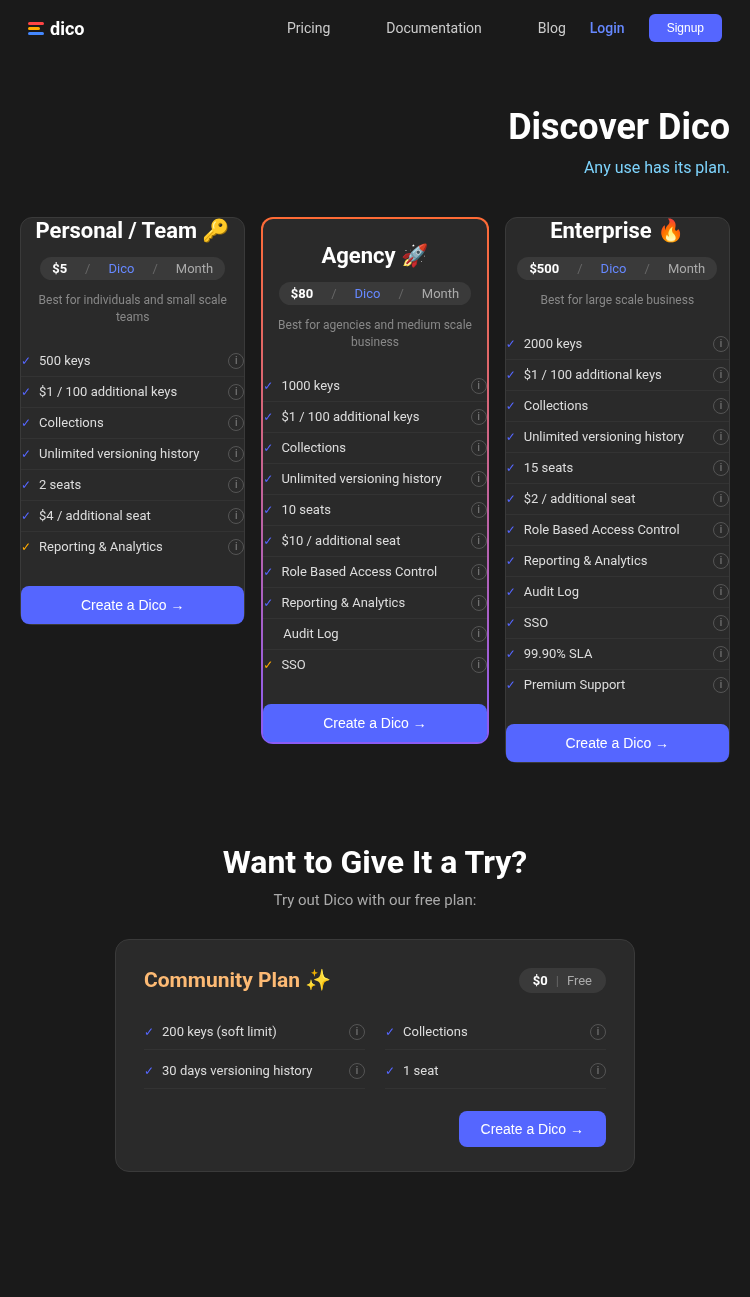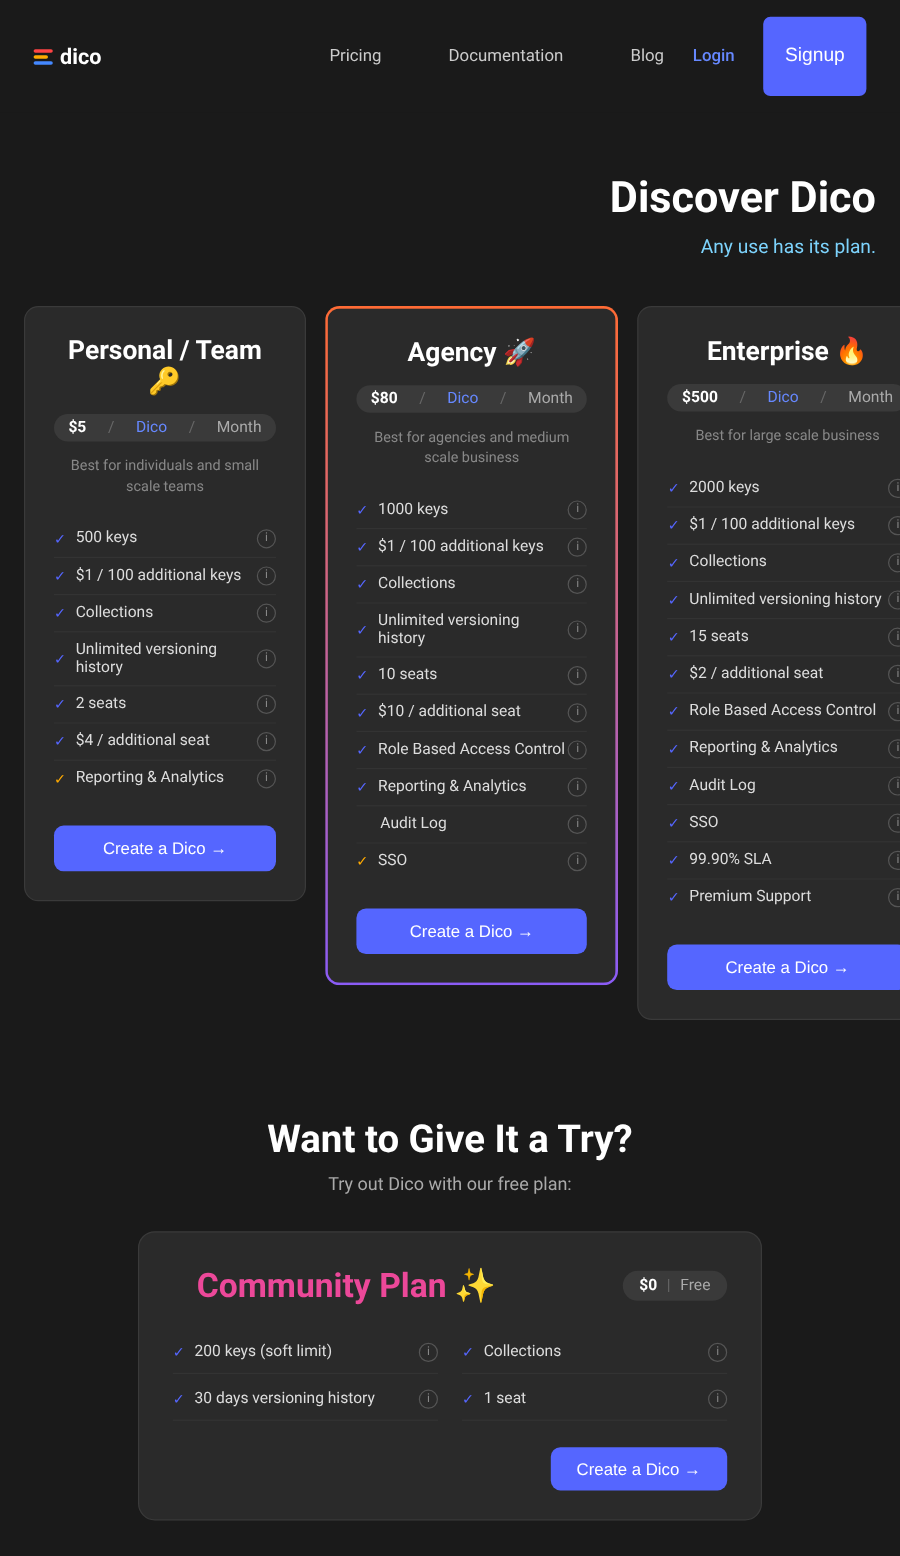--- a/index.html
+++ b/index.html
@@ -54,23 +54,23 @@
     .nav-btn-login {
       color: #6688ff;
       text-decoration: none;
       font-size: 14px;
       font-weight: 500;
     }
     .nav-btn-signup {
       background: #5566ff;
       color: #fff;
       border: none;
-      padding: 24px 18px;
+      padding: 7px 18px;
       border-radius: 6px;
-      font-size: 16px;
+      font-size: 12px;
       font-weight: 500;
       cursor: pointer;
     }
 
     
     .hero {
       text-align: right;
       padding: 50px 20px 40px;
     }
     .hero h1 {
@@ -89,21 +89,20 @@
       padding: 0 20px 60px;
     }
     .cards-row {
       display: flex;
       gap: 16px;
       align-items: flex-start;
     }
     .card {
       background: #2a2a2a;
       border-radius: 12px;
-      padding: 24px;
       flex: 1;
       border: 1px solid #3a3a3a;
     }
     .card-agency {
       border: 2px solid transparent;
       background: linear-gradient(#2a2a2a, #2a2a2a) padding-box,
                   linear-gradient(to bottom, #ff6b35, #8b5cf6) border-box;
       padding-top: 24px;
     }
     .card-title {
@@ -225,24 +224,23 @@
       max-width: 520px;
       margin: 0 auto;
     }
     .community-header {
       display: flex;
       justify-content: space-between;
       align-items: center;
       margin-bottom: 22px;
     }
     .community-title {
-      font-size: 28px;
+      font-size: 21px;
       font-weight: 700;
-      color: #ec4899;
-      margin-left: 20px;
+      color: #fdba74;
     }
     .community-price-tag {
       background: #3a3a3a;
       border-radius: 20px;
       padding: 5px 14px;
       font-size: 13px;
       color: #ddd;
       display: flex;
       align-items: center;
       gap: 4px;

